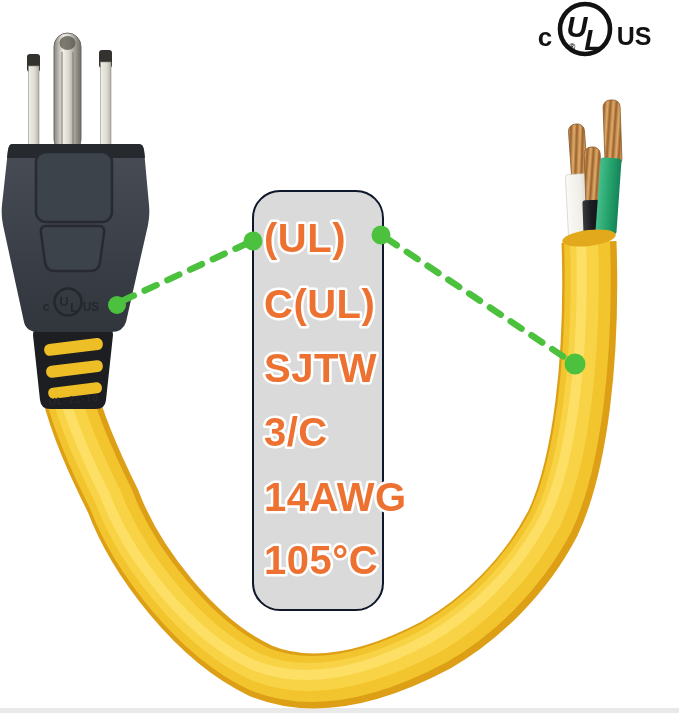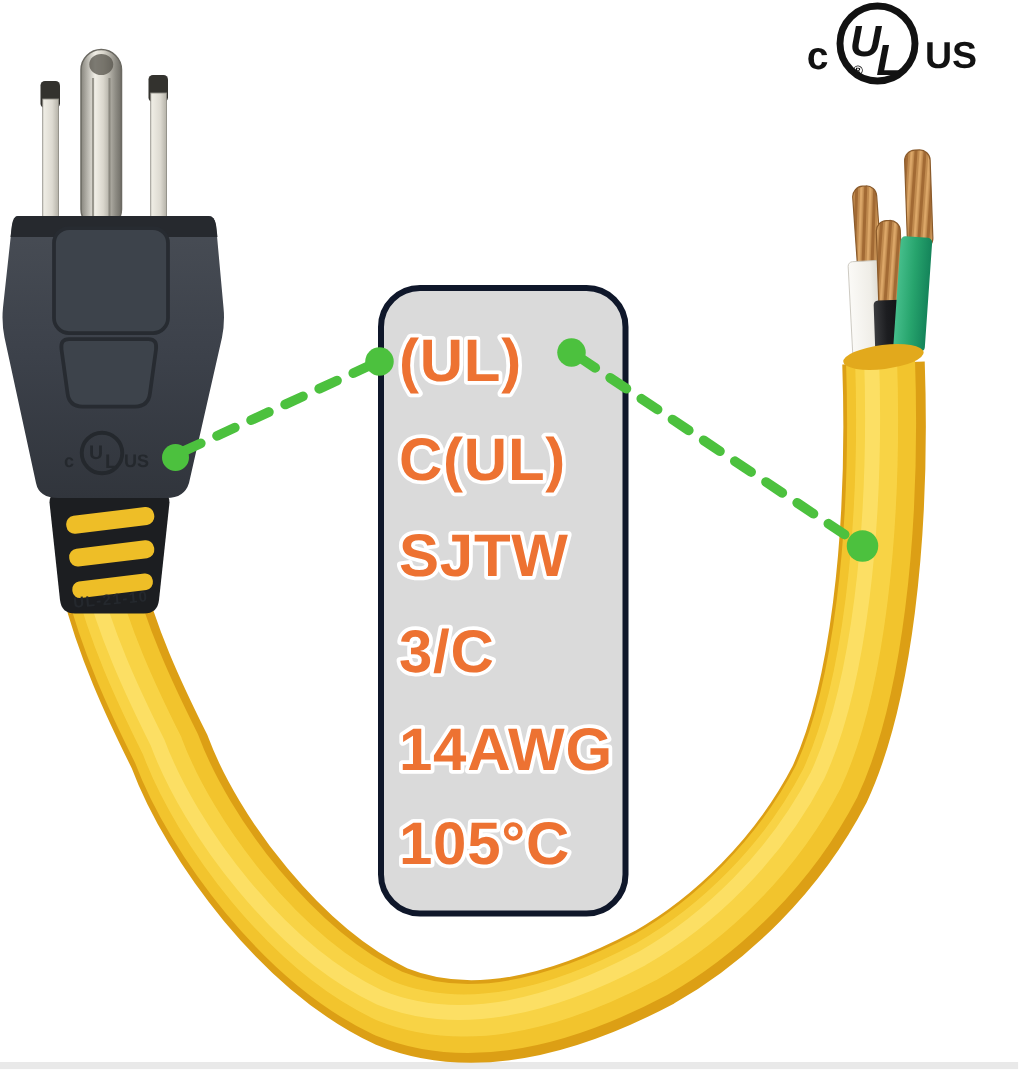--- a/index.html
+++ b/index.html
@@ -3,22 +3,22 @@
 <meta charset="utf-8">
 <style>
   html,body{margin:0;padding:0;background:#ffffff;}
   .stage{
     position:relative;width:679px;height:713px;overflow:hidden;
     background:#ffffff;font-family:"Liberation Sans",sans-serif;
   }
   .stage svg{display:block;}
   .layer{position:absolute;left:0;top:0;}
   #spec-label{
-    position:absolute;left:252px;top:190px;width:167px;height:421px;
-    background:#DADADA;border:4px solid #0f172a;border-radius:28px;
+    position:absolute;left:252px;top:190px;width:132px;height:421px;
+    background:#DADADA;border:2px solid #0f172a;border-radius:28px;
     box-sizing:border-box;z-index:2;
   }
   #annotation-layer{z-index:3;pointer-events:none;}
   #base-layer{z-index:1;}
   .spec-text{
     font-family:"Liberation Sans",sans-serif;font-weight:bold;font-size:40px;
     fill:#ED7232;stroke:#FFFFFF;stroke-width:5px;paint-order:stroke;
     stroke-linejoin:round;letter-spacing:0.5px;
   }
   .badge-text{font-family:"Liberation Sans",sans-serif;font-weight:bold;fill:#121212;}

